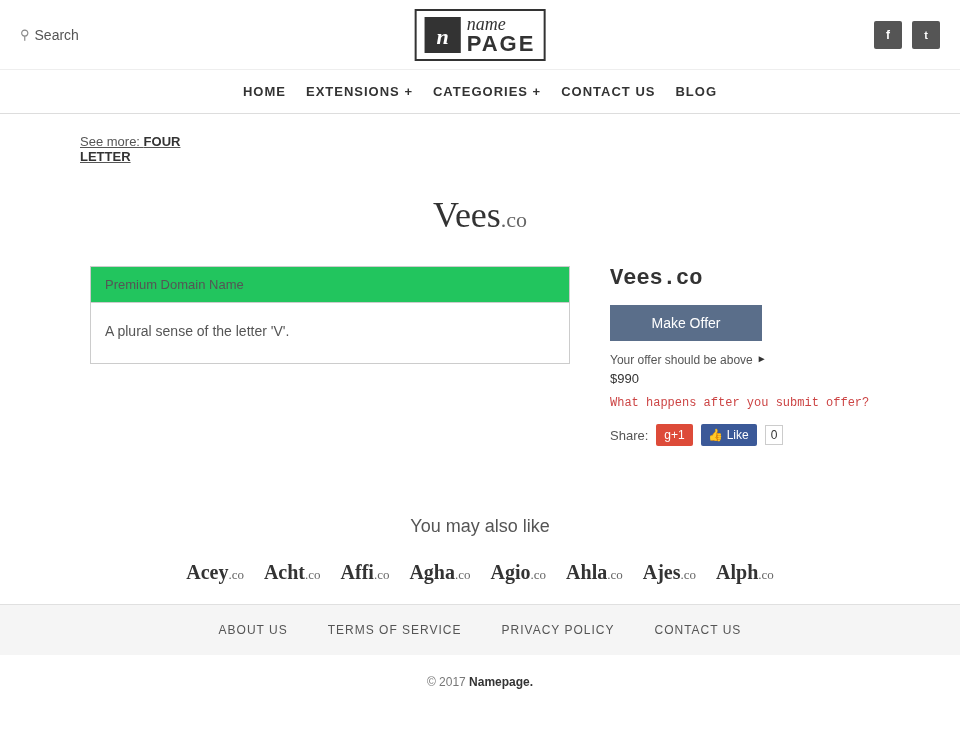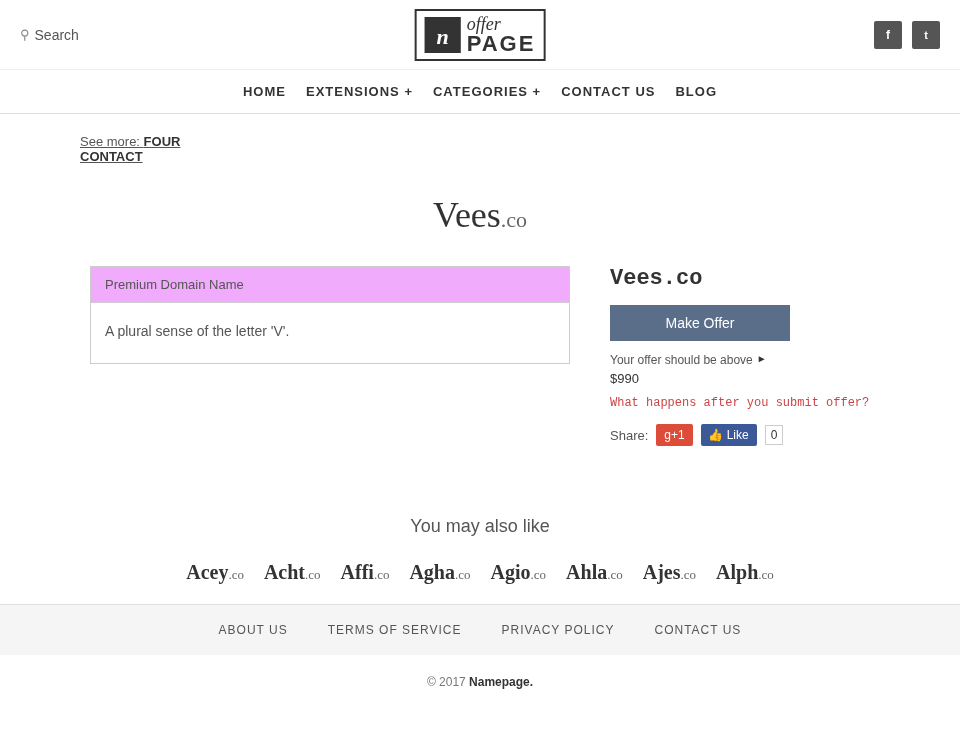--- a/index.html
+++ b/index.html
@@ -145,21 +145,21 @@
       align-items: flex-start;
     }
     .left-panel {
       flex: 1;
     }
     .domain-info-box {
       border: 1px solid #ccc;
       padding: 0;
     }
     .domain-info-header {
-      background: #f0abfc;
+      background: #22c55e;
       border-bottom: 1px solid #ccc;
       padding: 10px 14px;
       font-size: 13px;
       color: #555;
     }
     .domain-info-body {
       padding: 20px 14px;
       font-size: 14px;
       color: #555;
       min-height: 60px;
@@ -174,21 +174,21 @@
       color: #333;
       margin-bottom: 14px;
     }
     .make-offer-btn {
       background: #5a6e8a;
       color: #fff;
       border: none;
       padding: 10px 36px;
       font-size: 14px;
       cursor: pointer;
-      width: 180px;
+      width: 152px;
       text-align: center;
       margin-bottom: 12px;
     }
     .offer-note {
       font-size: 12px;
       color: #555;
       margin-bottom: 4px;
       display: flex;
       gap: 4px;
     }
@@ -319,21 +319,21 @@
 
   <div class="logo-container">
     <div class="logo-box">
       <div class="logo-icon">
         <svg width="36" height="36" viewBox="0 0 36 36">
           <rect width="36" height="36" fill="#333"></rect>
           <text x="18" y="27" text-anchor="middle" fill="white" font-size="22" font-family="Georgia,serif" font-style="italic" font-weight="bold">n</text>
         </svg>
       </div>
       <div class="logo-text-container">
-        <span class="logo-name">offer</span>
+        <span class="logo-name">name</span>
         <span class="logo-page">PAGE</span>
       </div>
     </div>
   </div>
 
   <div class="header-social">
     <div class="social-icon">
       <svg width="14" height="14" viewBox="0 0 14 14">
         <text x="7" y="11" text-anchor="middle" fill="white" font-size="12" font-family="Arial" font-weight="bold">f</text>
       </svg>
@@ -351,21 +351,21 @@
   <span class="nav-item">EXTENSIONS +</span>
   <span class="nav-item">CATEGORIES +</span>
   <span class="nav-item">CONTACT US</span>
   <span class="nav-item">BLOG</span>
 </nav>
 
 <div class="breadcrumb">
   <span class="breadcrumb-see">See more:</span>
   <a class="breadcrumb-link" href="#"> </a><a class="breadcrumb-link" href="#">FOUR</a>
   <br>
-  <a class="breadcrumb-link" href="#">CONTACT</a>
+  <a class="breadcrumb-link" href="#">LETTER</a>
 </div>
 
 <div class="main-content">
   <div class="domain-title">
     <span>Vees</span><span class="domain-ext">.co</span>
   </div>
 
   <div class="content-area">
 
     <div class="left-panel">

